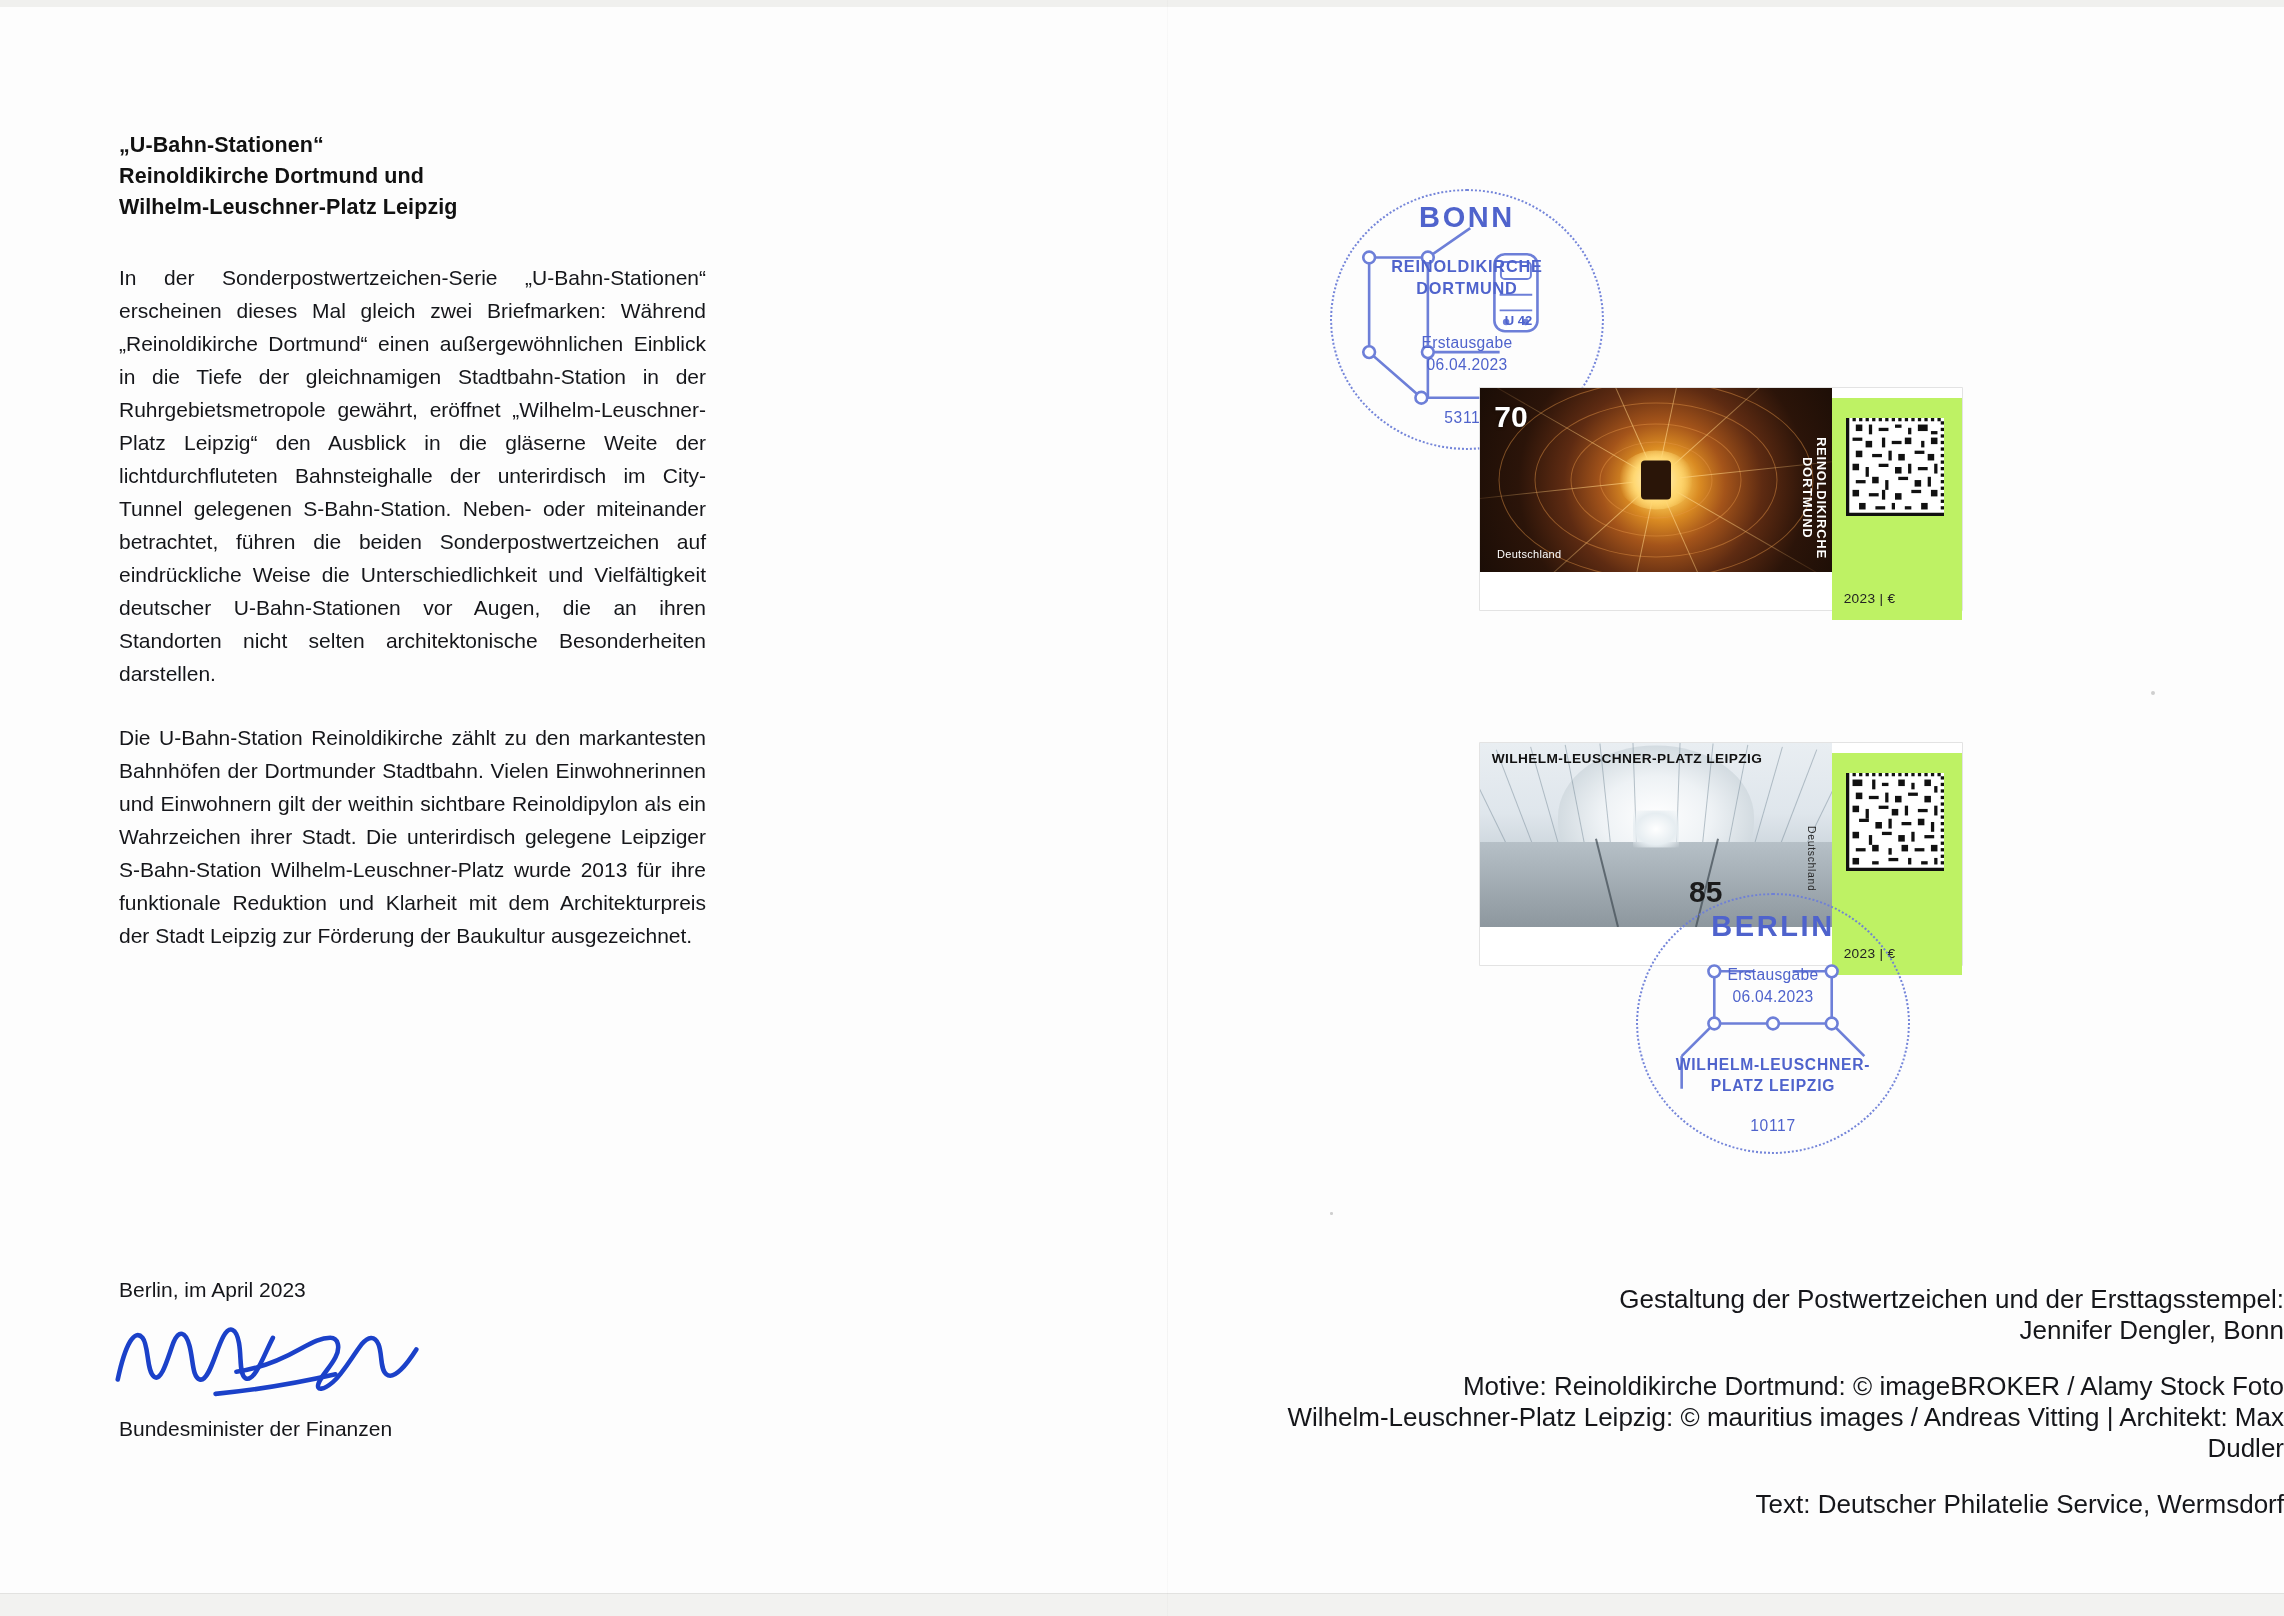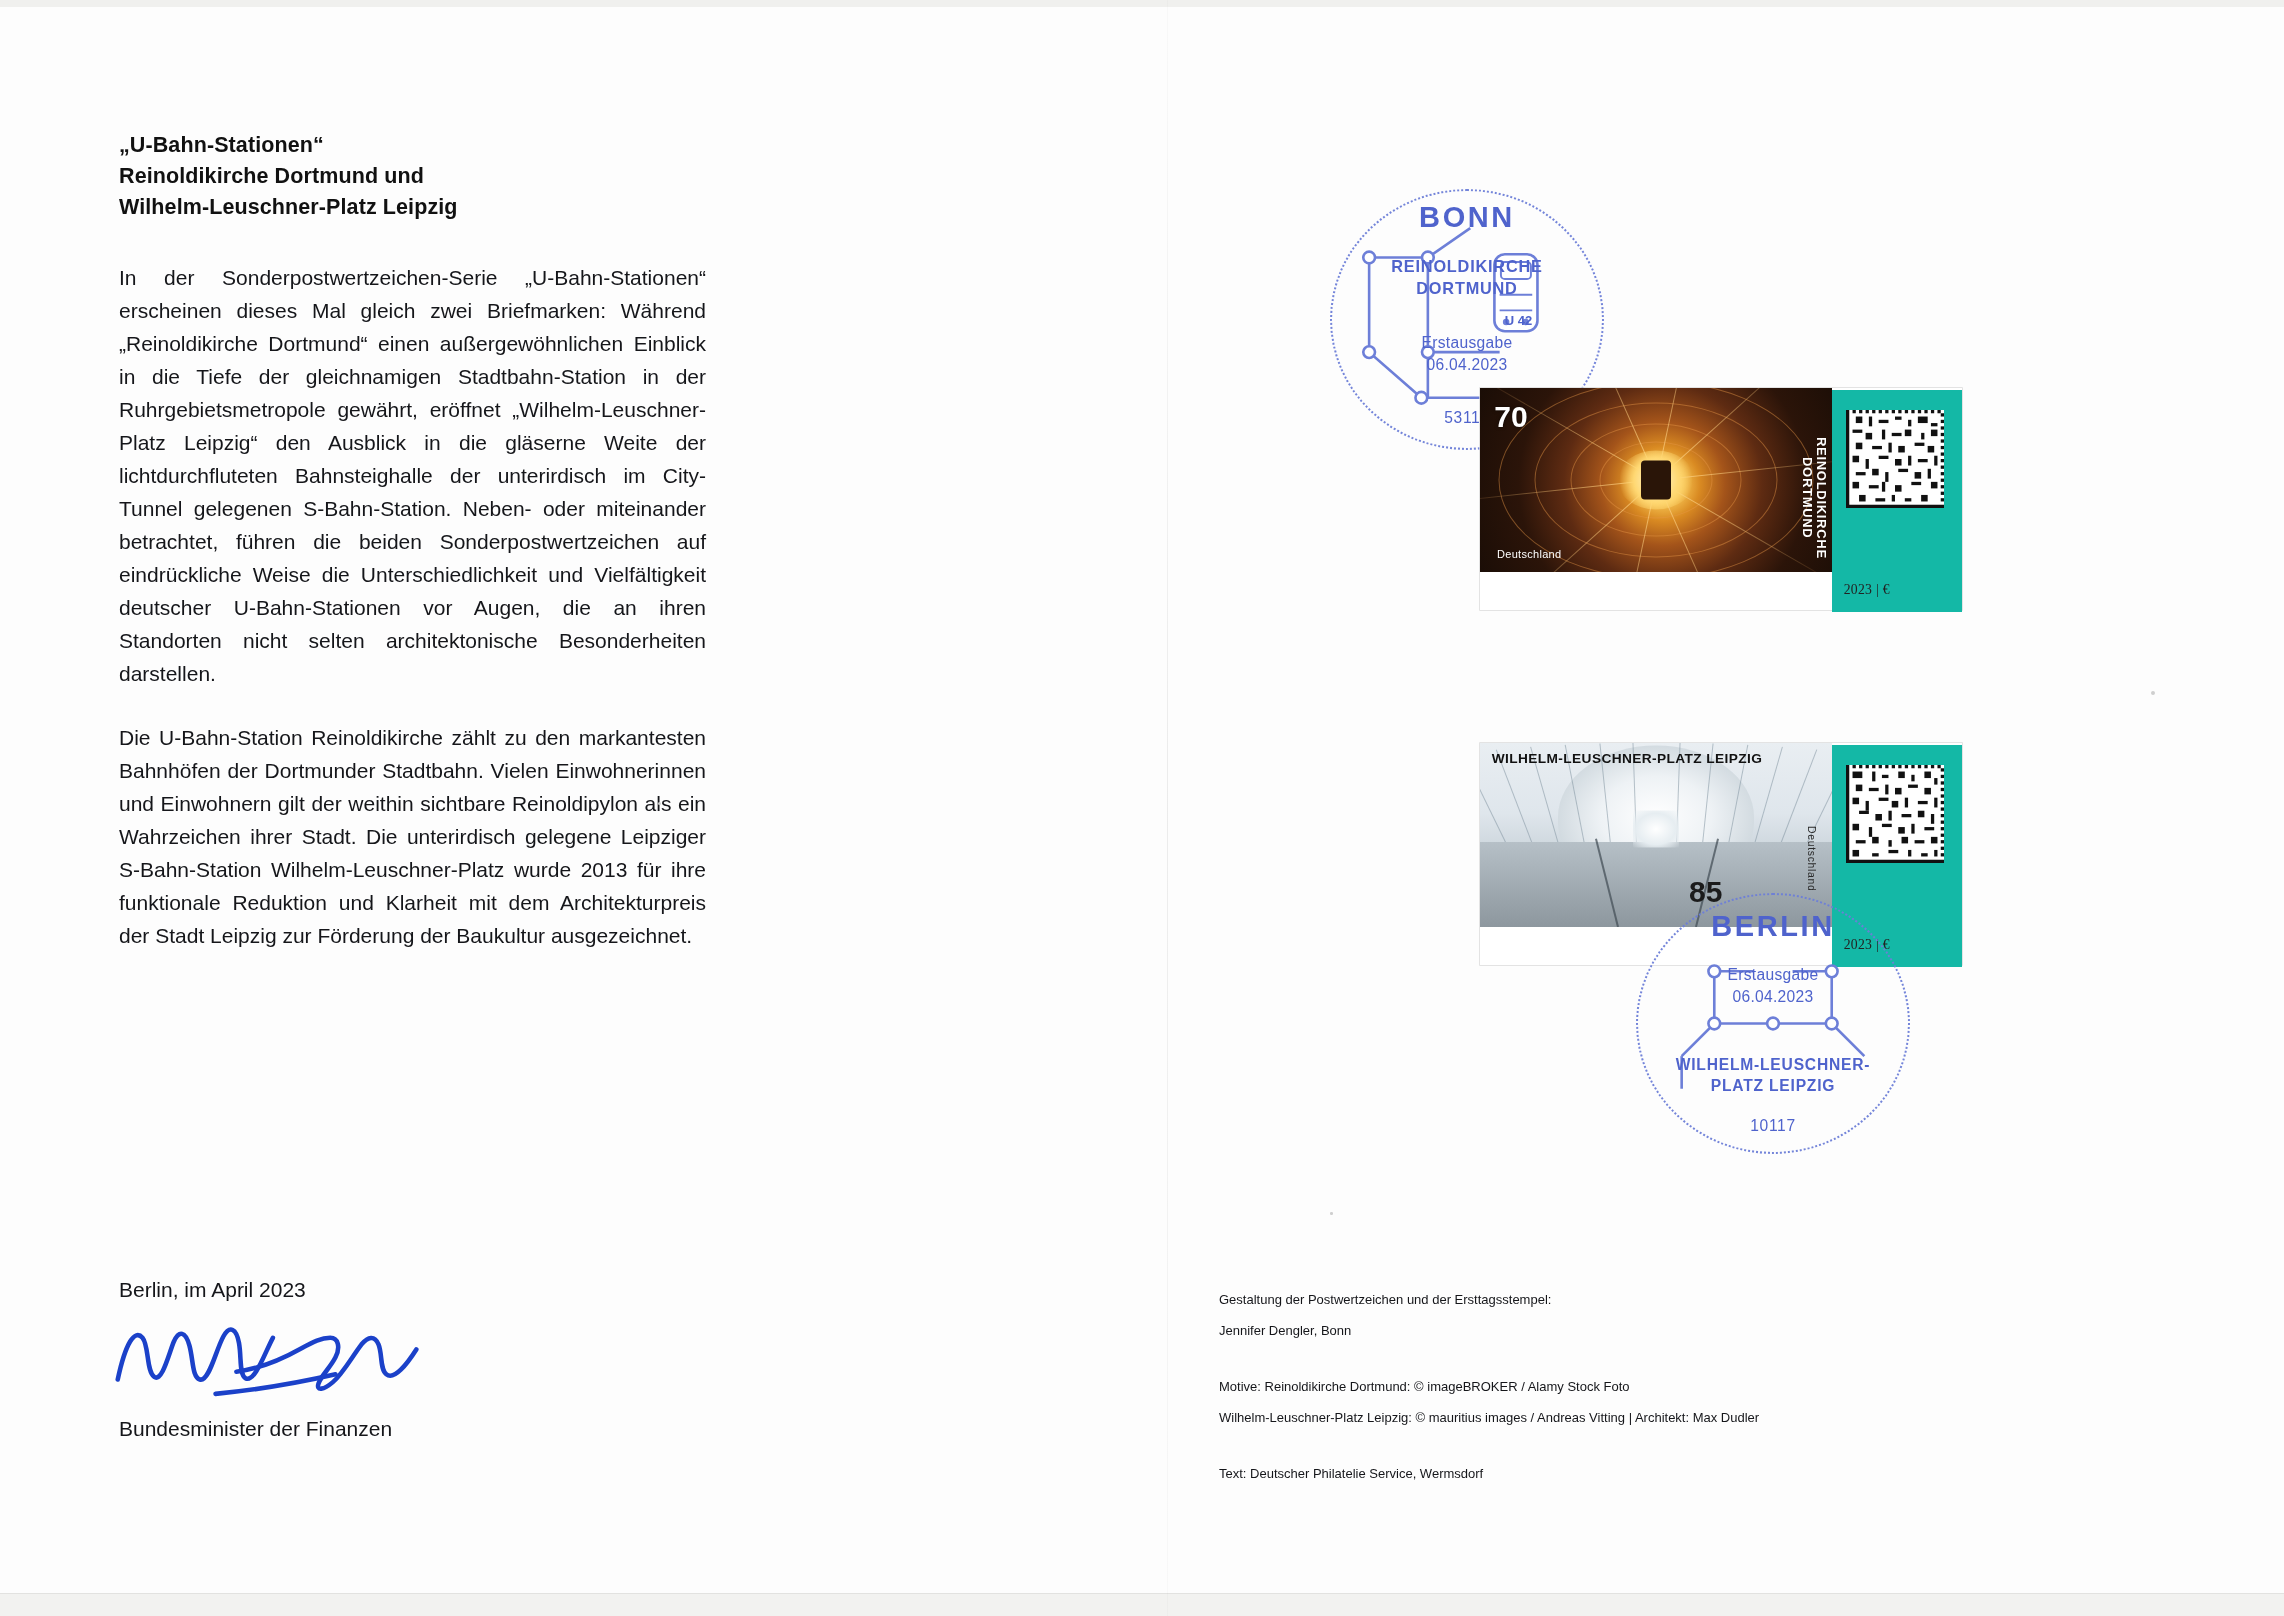--- a/index.html
+++ b/index.html
@@ -162,25 +162,24 @@
 
   .stamp-img {
     position: absolute;
     left: 0; top: 0;
     width: 352px;
     height: 184px;
     overflow: hidden;
   }
   .stamp-code {
     position: absolute;
-    right: 0; top: 2px;
+    right: 0; top: 10px;
     width: 130px;
     height: 222px;
-    background: #14b8a6;
-    font-family: Liberation Serif, serif;
+    background: #bef264;
   }
   .matrix {
     position: absolute;
     left: 14.3px; top: 19.6px;
     width: 98px; height: 98px;
   }
   .stamp-year {
     position: absolute;
     left: 11.7px;
     bottom: 14.3px;
@@ -297,22 +296,22 @@
     width: 46px; height: 37px;
     background: radial-gradient(ellipse, #ffffff 0%, #e6edf1 60%, rgba(230,237,241,0) 100%);
   }
 
   
   .credits {
     position: absolute;
     left: 0;
     top: 1284px;
     width: 1065px;
-    text-align: left;
-    font-size: 13px;
+    text-align: right;
+    font-size: 26px;
     line-height: 31px;
     color: #15161a;
   }
   .credits .blk { margin-bottom: 25px; }
   .credits .blk:last-child { margin-bottom: 0; }
 
   .speck {
     position: absolute;
     background: #cfcfcf;
     border-radius: 50%;

